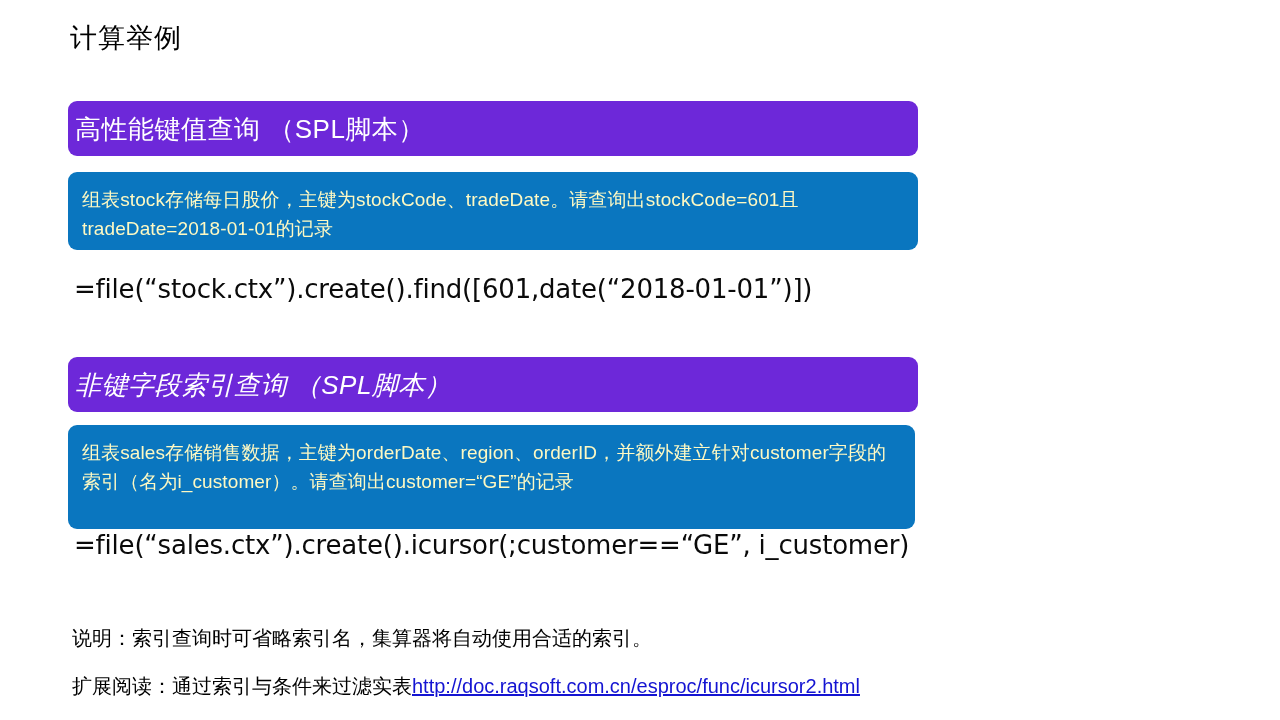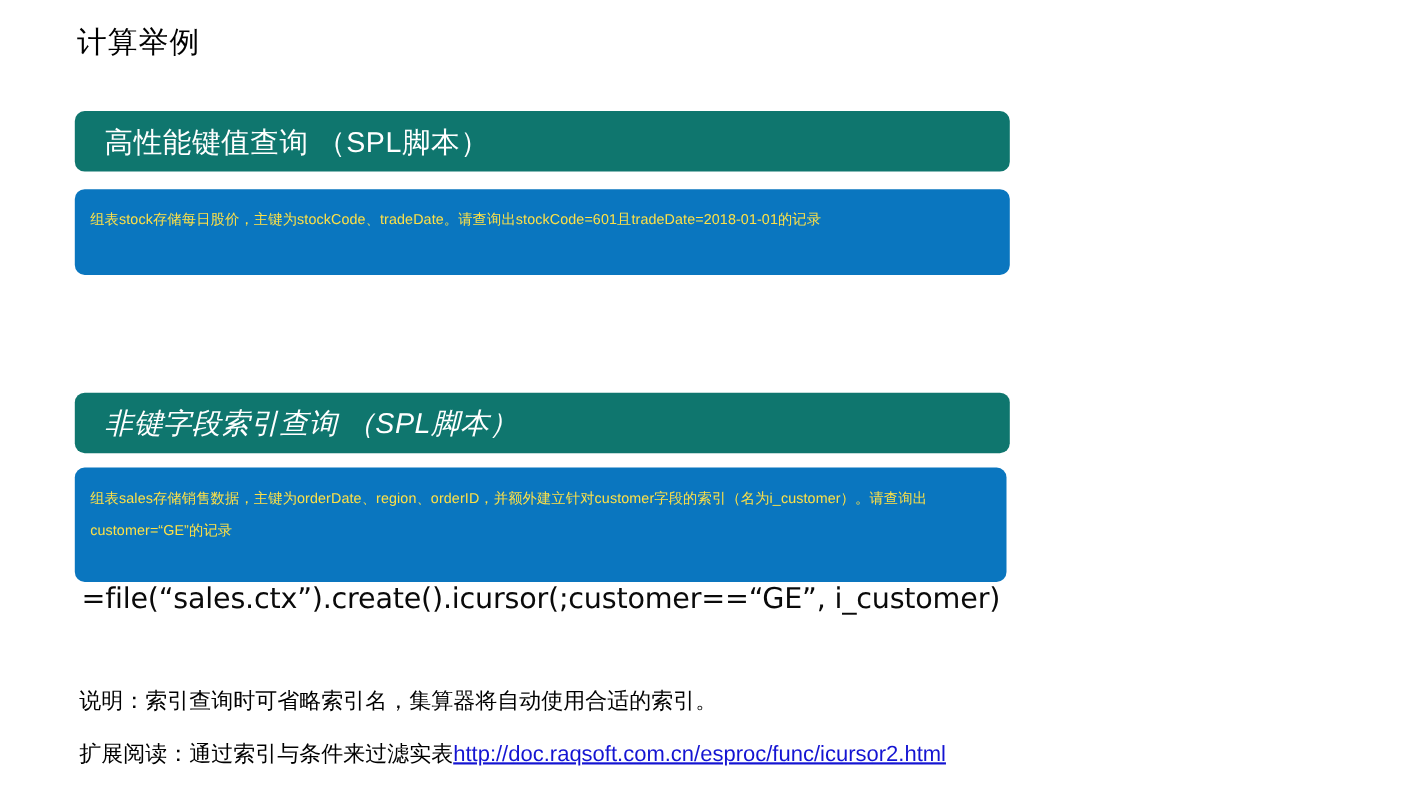--- a/index.html
+++ b/index.html
@@ -33,26 +33,26 @@
     letter-spacing: 1px;
     white-space: nowrap;
   }
 
   
   .section-header {
     position: absolute;
     left: 68px;
     width: 850px;
     height: 55px;
-    background: #0f766e;
+    background: #6d28d9;
     border-radius: 9px;
     box-sizing: border-box;
     display: flex;
     align-items: center;
-    padding-left: 27px;
+    padding-left: 7px;
   }
   .section-header .hdr-text {
     color: #ffffff;
     font-size: 26px;
     line-height: 30px;
     white-space: nowrap;
     letter-spacing: 0.5px;
   }
   #header-1 { top: 101px; }
   #header-2 { top: 357px; font-style: italic; }
@@ -60,22 +60,22 @@
   
   .desc-box {
     position: absolute;
     left: 68px;
     background: #0a76bf;
     border-radius: 9px;
     box-sizing: border-box;
     padding: 13px 14px 12px 14px;
   }
   .desc-box .desc-text {
-    color: #fde047;
-    font-size: 13px;
+    color: #fef9c3;
+    font-size: 19px;
     line-height: 29px;
     display: block;
     letter-spacing: 0.1px;
   }
   #desc-1 {
     top: 172px;
     width: 850px;
     height: 78px;
   }
   #desc-2 {
@@ -124,20 +124,21 @@
   <div class="slide-title">计算举例</div>
 
   <div class="section-header" id="header-1">
     <span class="hdr-text">高性能键值查询 （SPL脚本）</span>
   </div>
 
   <div class="desc-box" id="desc-1">
     <span class="desc-text">组表stock存储每日股价，主键为stockCode、tradeDate。请查询出stockCode=601且tradeDate=2018-01-01的记录</span>
   </div>
 
+  <div class="code-line" id="code-1">=file(“stock.ctx”).create().find([601,date(“2018-01-01”)])</div>
 
   <div class="section-header" id="header-2">
     <span class="hdr-text">非键字段索引查询 （SPL脚本）</span>
   </div>
 
   <div class="desc-box" id="desc-2">
     <span class="desc-text">组表sales存储销售数据，主键为orderDate、region、orderID，并额外建立针对customer字段的索引（名为i_customer）。请查询出customer=“GE”的记录</span>
   </div>
 
   <div class="code-line" id="code-2">=file(“sales.ctx”).create().icursor(;customer==“GE”, i_customer)</div>

